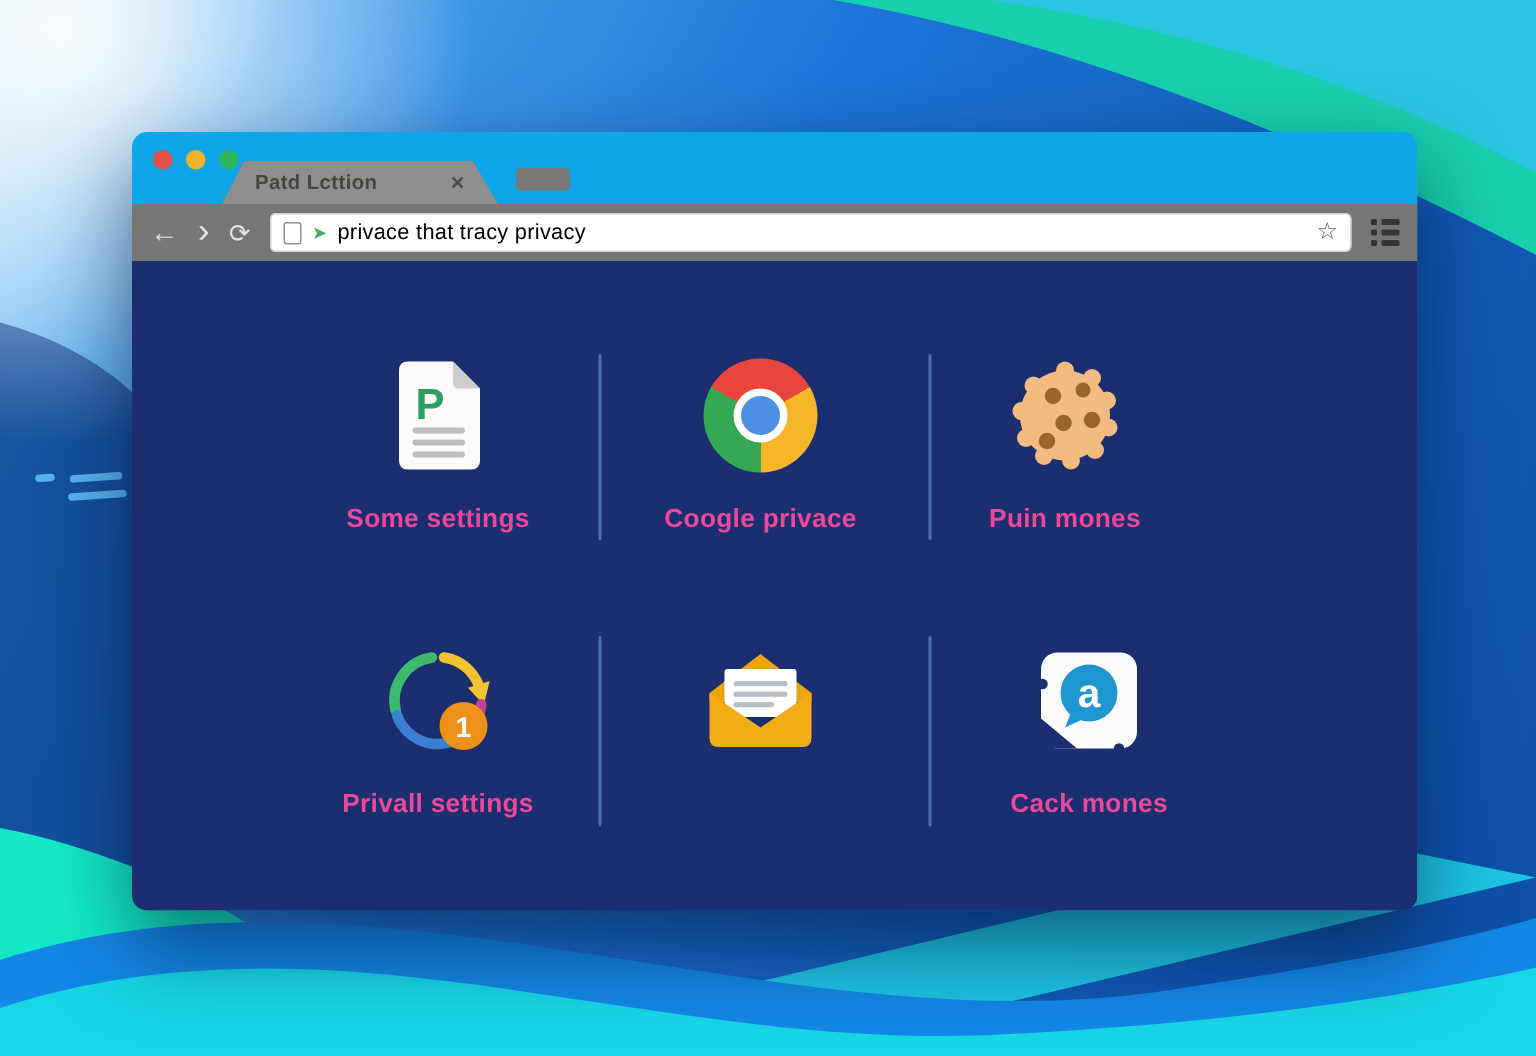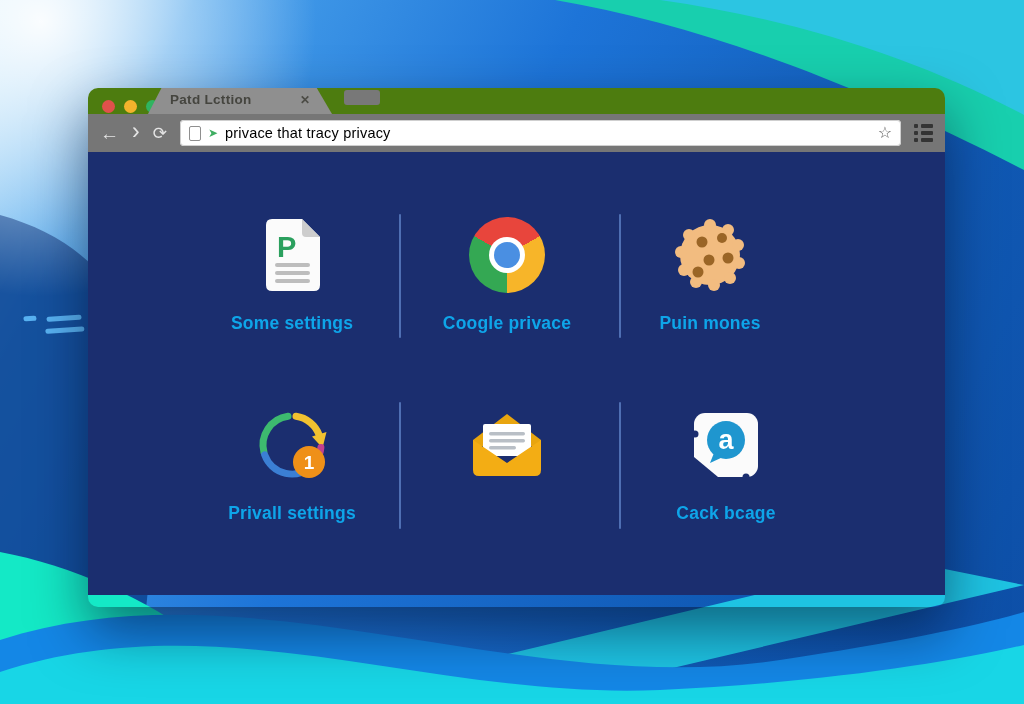--- a/index.html
+++ b/index.html
@@ -8,21 +8,21 @@
     font-family:"Liberation Sans",sans-serif;
     background:linear-gradient(118deg,#bfe6fb 0%,#4aa3ec 14%,#1d74d8 42%,#1059b4 75%,#0d4ea6 100%);
   }
   .glow{position:absolute;inset:0;pointer-events:none;
     background:radial-gradient(circle at 4% 3%,rgba(255,255,255,.95) 0%,rgba(255,255,255,0) 23%);}
   svg.bg{position:absolute;inset:0;}
 
   
   .window{position:absolute;left:88px;top:88px;width:857px;height:519px;
     border-radius:10px;overflow:hidden;box-shadow:0 24px 55px rgba(2,8,30,.5);}
-  .titlebar{height:26px;background:#4d7c0f;position:relative;}
+  .titlebar{height:48px;background:#0ea5e9;position:relative;}
   .lights{position:absolute;left:14px;top:12px;display:flex;gap:9px;}
   .light{width:13px;height:13px;border-radius:50%;}
   .tab{position:absolute;left:60px;bottom:0;width:184px;height:29px;background:#8f8f8f;
     clip-path:polygon(15px 0,calc(100% - 17px) 0,100% 100%,0 100%);
     display:flex;align-items:center;padding:0 22px;box-sizing:border-box;}
   .tab-title{font-size:13.5px;font-weight:700;color:#45453f;letter-spacing:.3px;flex:1;white-space:nowrap;}
   .tab-close{font-size:12px;color:#4c4c46;font-weight:700;}
   .stub{position:absolute;left:256px;bottom:9px;width:36px;height:15px;background:#787878;border-radius:3px;}
 
   .toolbar{height:38px;background:#767676;display:flex;align-items:center;padding:0 12px;gap:13px;box-sizing:border-box;}
@@ -39,21 +39,21 @@
   .menu-row{display:flex;gap:3.5px;align-items:center;}
   .menu-dot{width:3.5px;height:3.5px;background:#343434;border-radius:1px;}
   .menu-bar{flex:1;height:3.5px;background:#343434;border-radius:1px;}
 
   
   .content{position:relative;height:443px;background:#1b2e6f;}
   .cell{position:absolute;width:212px;text-align:center;cursor:pointer;}
   .c0{left:98px;top:58px}.c1{left:313px;top:58px}.c2{left:516px;top:58px}
   .c3{left:98px;top:248px}.c4{left:313px;top:248px}.c5{left:532px;top:248px}
   .icon-wrap{height:90px;display:flex;align-items:center;justify-content:center;}
-  .cell-label{margin-top:13px;font-size:17.5px;font-weight:600;color:#0ea5e9;letter-spacing:.2px;}
+  .cell-label{margin-top:13px;font-size:17.5px;font-weight:600;color:#ec4899;letter-spacing:.2px;}
   .divider{position:absolute;width:2px;background:rgba(115,155,225,.6);border-radius:1px;}
   .d1{left:311px;top:62px;height:124px}.d2{left:531px;top:62px;height:124px}
   .d3{left:311px;top:250px;height:127px}.d4{left:531px;top:250px;height:127px}
 
   
   .chrome{width:76px;height:76px;border-radius:50%;position:relative;
     background:conic-gradient(from -60deg,#e8453c 0deg 120deg,#f7b529 120deg 240deg,#34a853 240deg 360deg);}
   .chrome-ring{position:absolute;left:50%;top:50%;transform:translate(-50%,-50%);
     width:36px;height:36px;border-radius:50%;background:#fff;}
   .chrome-core{position:absolute;left:50%;top:50%;transform:translate(-50%,-50%);
@@ -211,17 +211,17 @@
         <svg width="68" height="68" viewBox="0 0 68 68">
           <rect x="2" y="2" width="64" height="64" rx="11" fill="#fbfbfb"></rect>
           <path d="M2 46 L26 66 L2 66 Z" fill="#1b2e6f"></path>
           <circle cx="3" cy="23" r="3.5" fill="#1b2e6f"></circle>
           <circle cx="54" cy="66" r="3.5" fill="#1b2e6f"></circle>
           <circle cx="34" cy="29" r="19" fill="#1f96cf"></circle>
           <path d="M22 42 L18 52 L31 46 Z" fill="#1f96cf"></path>
           <text x="34" y="38" font-size="27" font-weight="bold" fill="#ffffff" text-anchor="middle" font-family="Liberation Sans, sans-serif">a</text>
         </svg>
       </div>
-      <div class="cell-label">Cack bcage</div>
+      <div class="cell-label">Cack mones</div>
     </div>
 
   </div>
 </div>
 
 </body></html>

